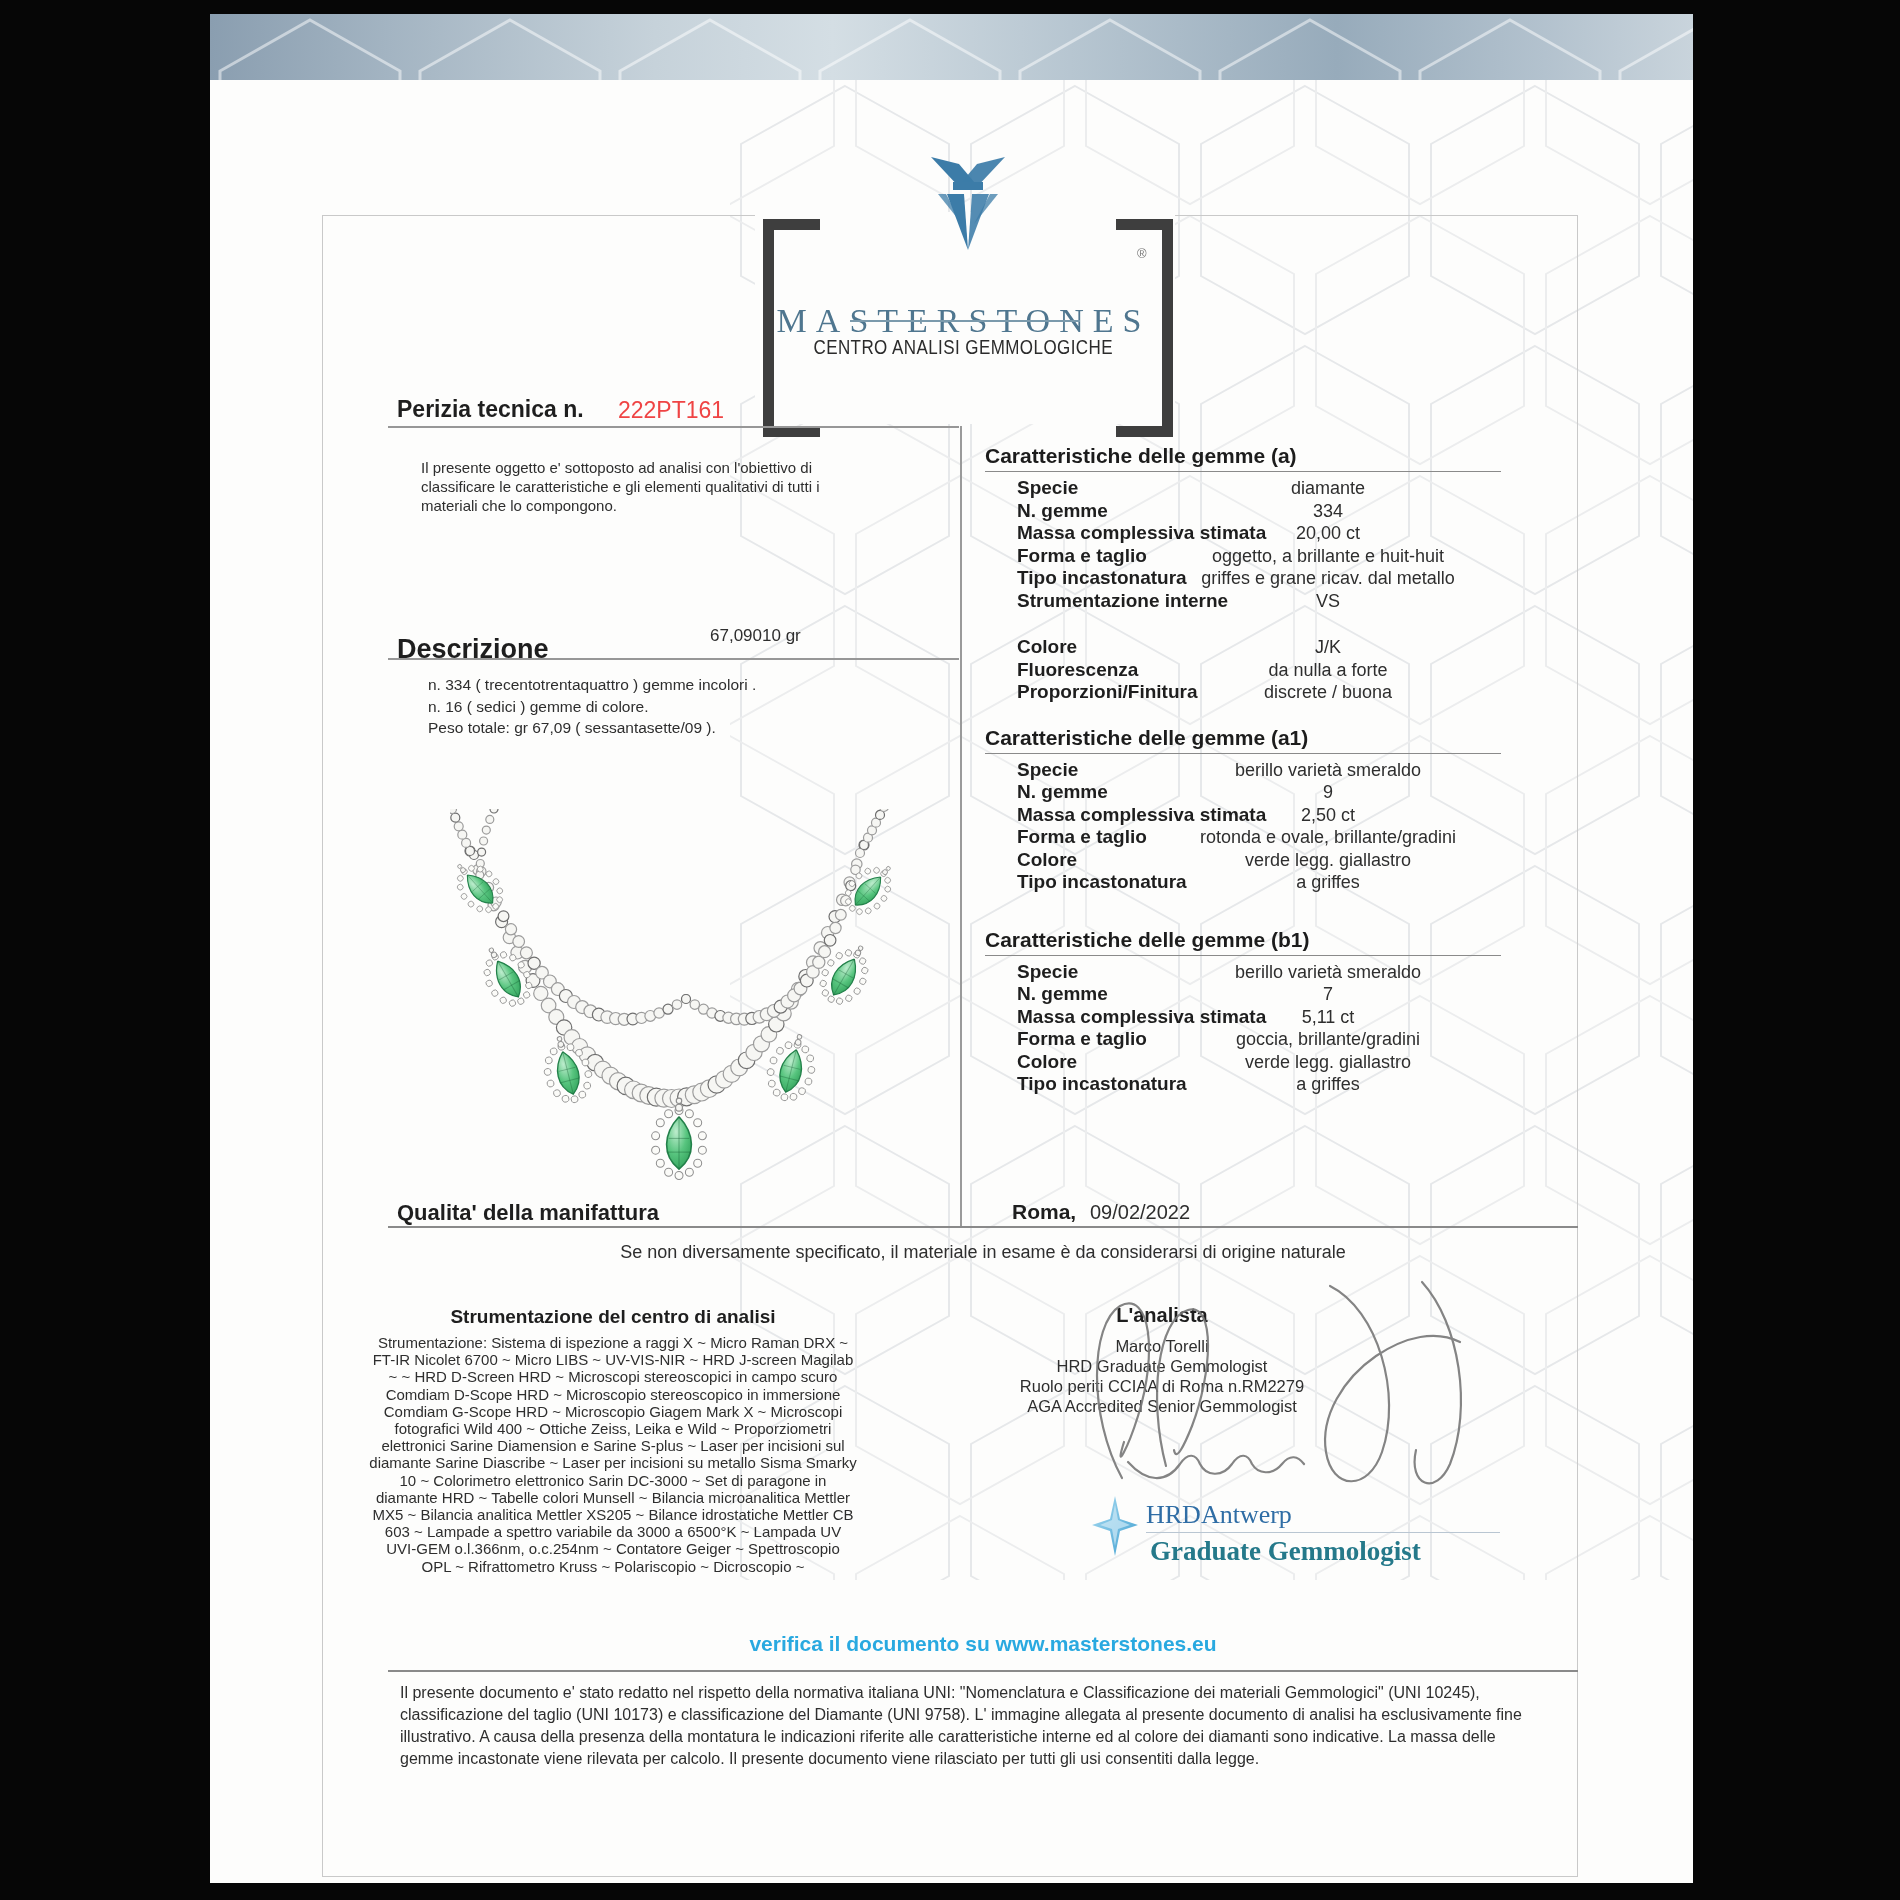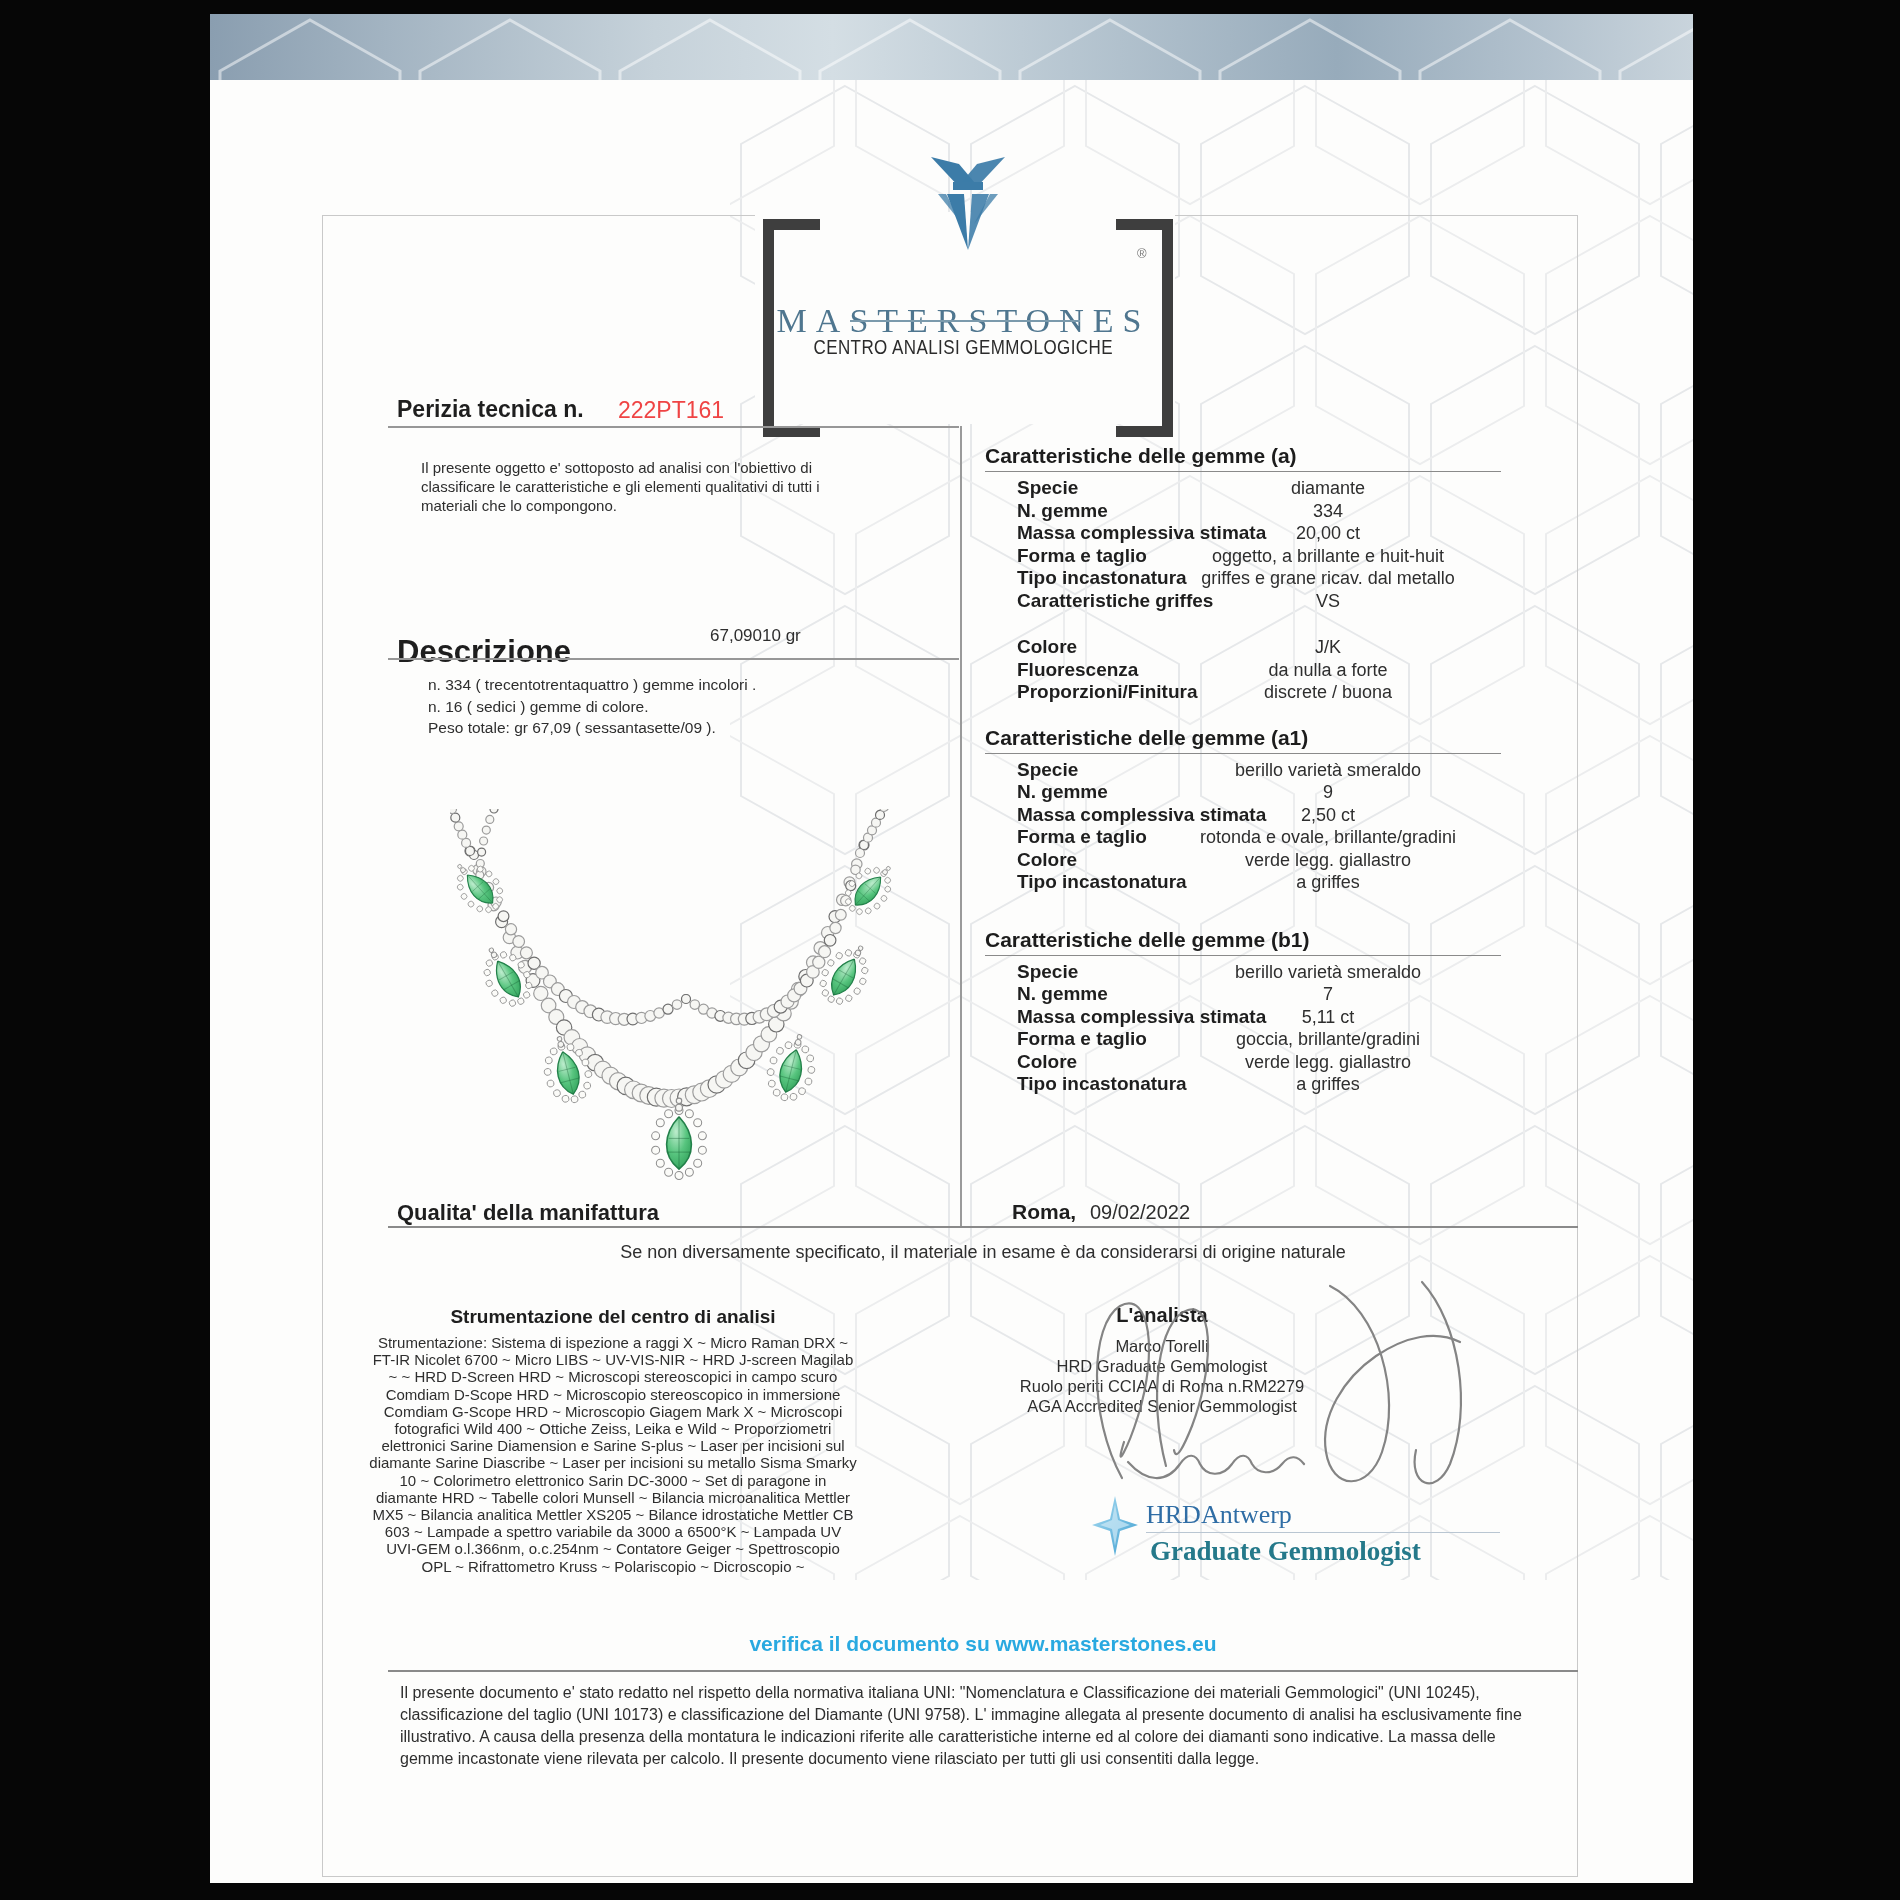--- a/index.html
+++ b/index.html
@@ -95,21 +95,21 @@
 
   <div class="abs b" style="left:187px;top:382px;font-size:23px;">Perizia tecnica  n.</div>
   <div class="abs" style="left:408px;top:383px;font-size:23px;color:#ef4444;">222PT161</div>
   <div class="hrule" style="left:178px;top:412px;width:571px;"></div>
 
   <div class="abs pre" style="left:211px;top:444px;width:580px;font-size:15px;line-height:19px;color:#2e2e2e;">Il presente oggetto e' sottoposto ad analisi con l'obiettivo di
 classificare le caratteristiche e gli elementi qualitativi di tutti i
 materiali che lo compongono.</div>
 
   <div class="abs" style="left:500px;top:612px;width:200px;font-size:17px;color:#2e2e2e;">67,09010 gr</div>
-  <div class="abs b" style="left:187px;top:620px;font-size:31px;">Descrizione</div>
+  <div class="abs b" style="left:187px;top:620px;font-size:27px;">Descrizione</div>
   <div class="hrule" style="left:178px;top:644px;width:571px;"></div>
   <div class="abs pre" style="left:218px;top:660px;width:560px;font-size:15.5px;line-height:21.5px;color:#2e2e2e;">n. 334 ( trecentotrentaquattro ) gemme incolori .
 n. 16 ( sedici ) gemme di colore.
 Peso totale: gr 67,09 ( sessantasette/09 ).</div>
 
   <svg id="necklace" class="abs" style="left:240px;top:795px;" width="480" height="440" viewBox="0 0 480 440">
     <defs>
       <radialGradient id="emg" cx="38%" cy="28%" r="85%">
         <stop offset="0%" stop-color="#bdeccd"></stop>
         <stop offset="50%" stop-color="#58c57f"></stop>
@@ -430,21 +430,21 @@
         </div>
         <div class="spec-row">
           <span class="lab">Forma e taglio</span>
           <span class="val">oggetto, a brillante e huit-huit</span>
         </div>
         <div class="spec-row">
           <span class="lab">Tipo incastonatura</span>
           <span class="val">griffes e grane ricav. dal metallo</span>
         </div>
         <div class="spec-row">
-          <span class="lab">Caratteristiche griffes</span>
+          <span class="lab">Strumentazione interne</span>
           <span class="val">VS</span>
         </div>
         <div class="spec-row" style="margin-top: 24px;">
           <span class="lab">Colore</span>
           <span class="val">J/K</span>
         </div>
         <div class="spec-row">
           <span class="lab">Fluorescenza</span>
           <span class="val">da nulla a forte</span>
         </div>

